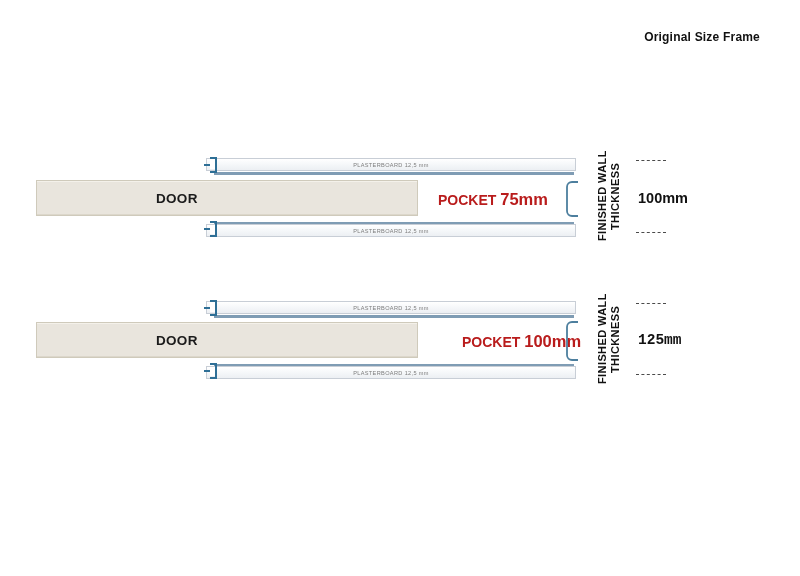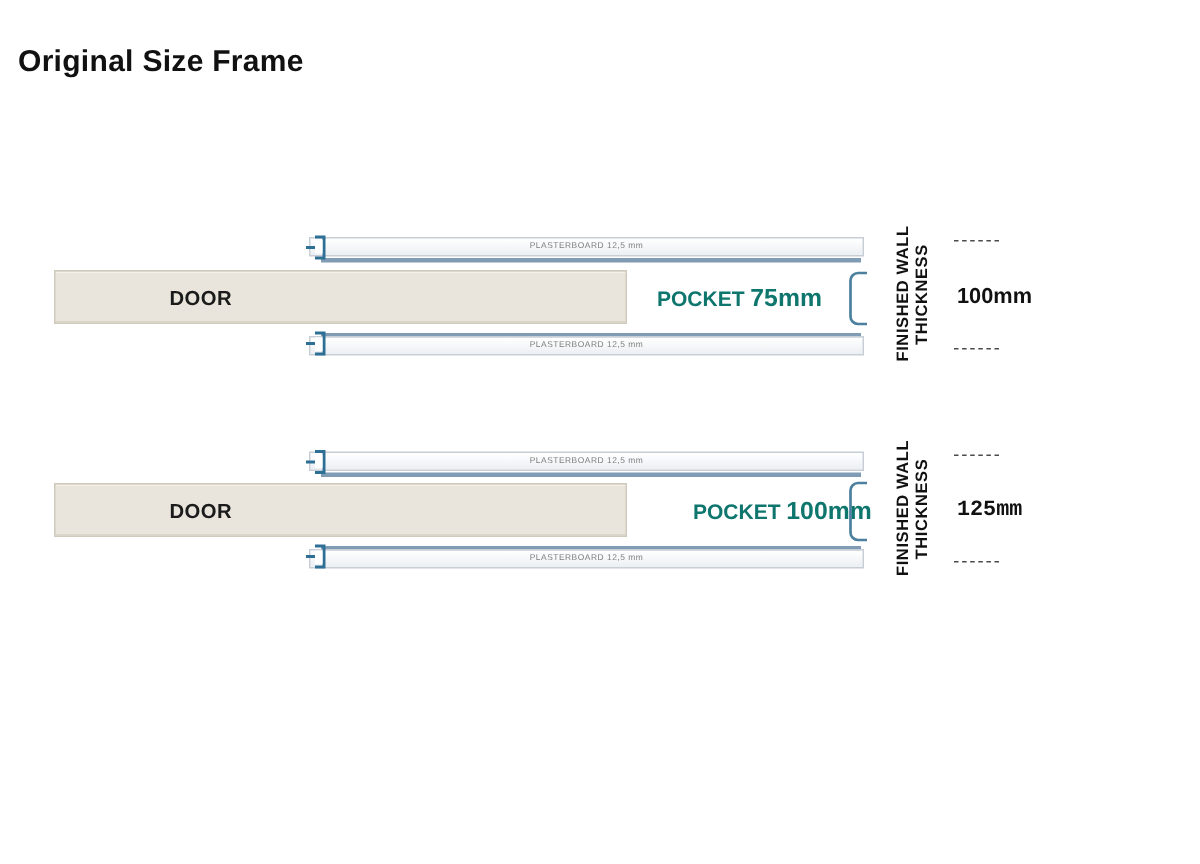--- a/index.html
+++ b/index.html
@@ -15,26 +15,25 @@
     font-family: "Liberation Sans", sans-serif;
     color: #1a1a1a;
   }
 
   
   #diagram-title {
     position: absolute;
     left: 0;
     top: 30px;
     width: 760px;
-    text-align: left;
-    font-size: 20px;
+    text-align: right;
+    font-size: 12px;
     font-weight: bold;
     letter-spacing: 0.2px;
     color: #111111;
-    padding-left: 12px;
   }
 
   
   .assembly {
     position: absolute;
     left: 0;
     top: 0;
   }
 
   
@@ -44,21 +43,21 @@
     border: 1px solid #cfcabb;
     box-shadow: inset 0 1px 0 #f4f1ea, inset 0 -1px 0 #dcd7cb;
     box-sizing: border-box;
     display: flex;
     align-items: center;
   }
   .door-label {
     font-size: 13.5px;
     font-weight: bold;
     color: #1b1b1b;
-    margin-left: 76px;
+    margin-left: 119px;
     letter-spacing: 0.3px;
   }
 
   
   .board {
     position: absolute;
     background: linear-gradient(to bottom, #ffffff 0%, #f6f8fa 45%, #eceff3 100%);
     border: 1px solid #c8ced6;
     box-sizing: border-box;
     display: flex;
@@ -78,21 +77,21 @@
     position: absolute;
     background: #7f9cb4;
     height: 2.5px;
   }
 
   
   .pocket-label {
     position: absolute;
     font-size: 14px;
     font-weight: bold;
-    color: #0f766e;
+    color: #b91c1c;
     white-space: nowrap;
   }
   .pocket-label .num {
     font-size: 16.5px;
     font-weight: bold;
   }
 
   
   .jamb {
     position: absolute;

